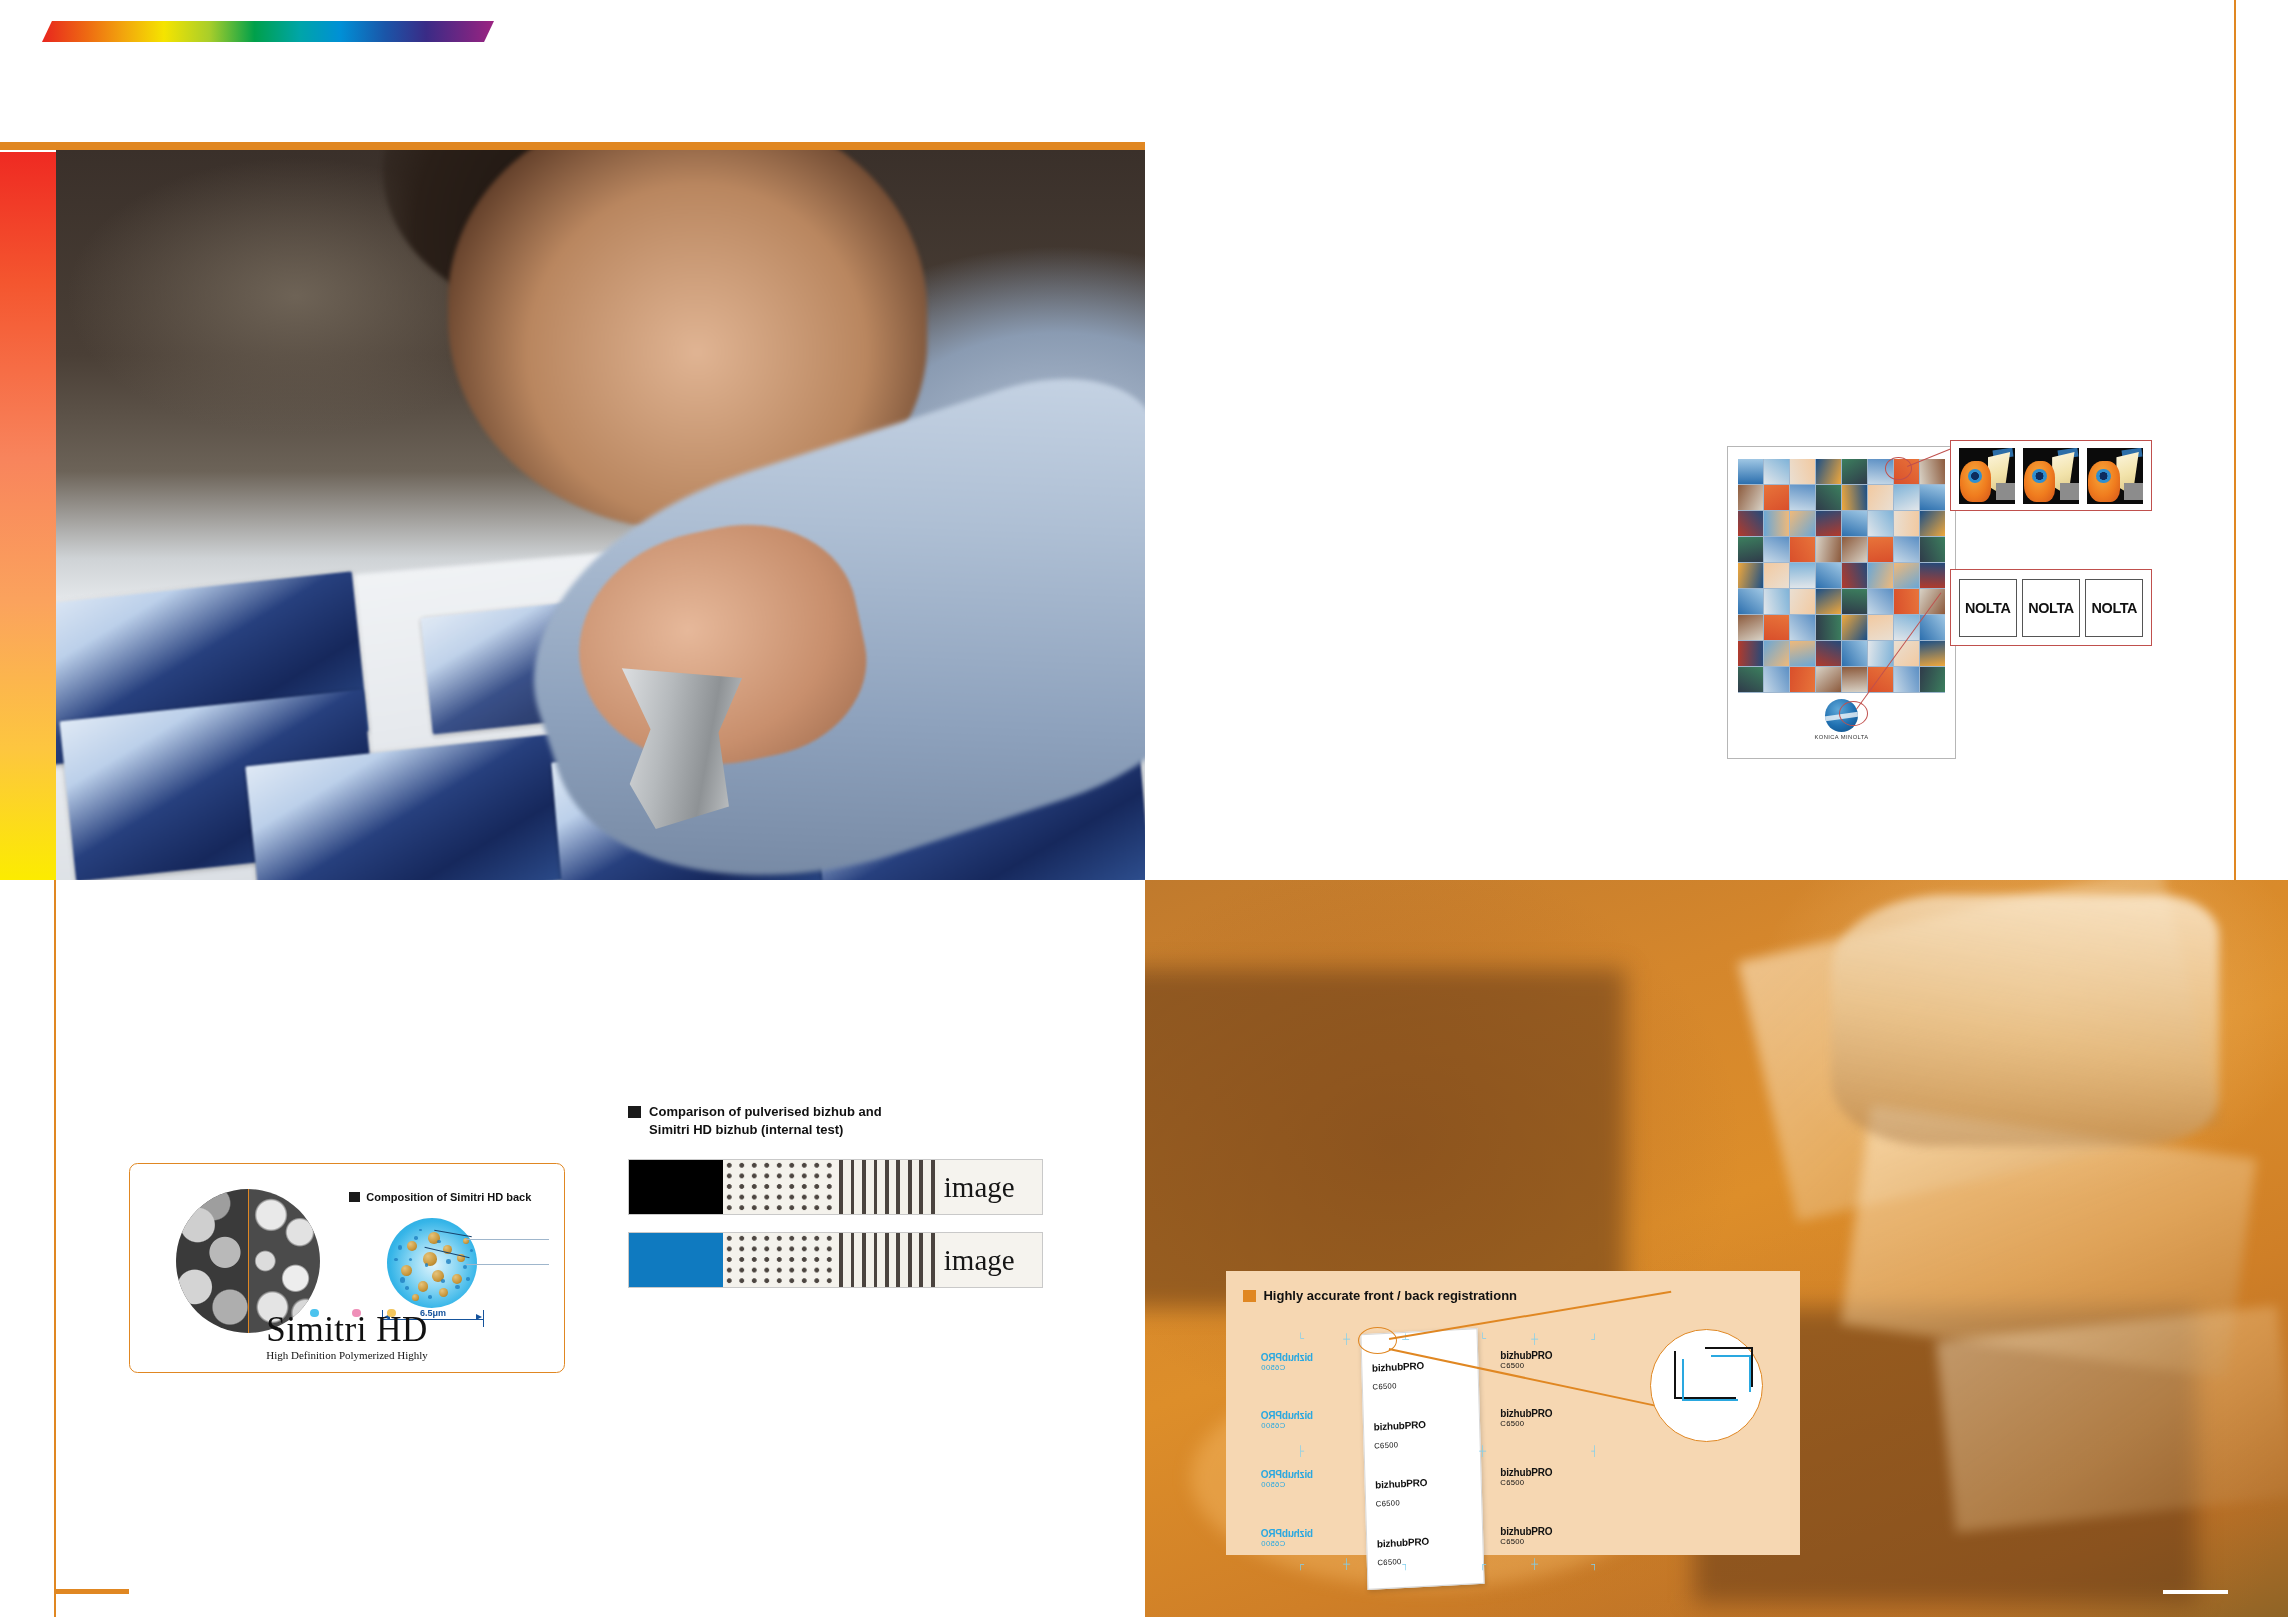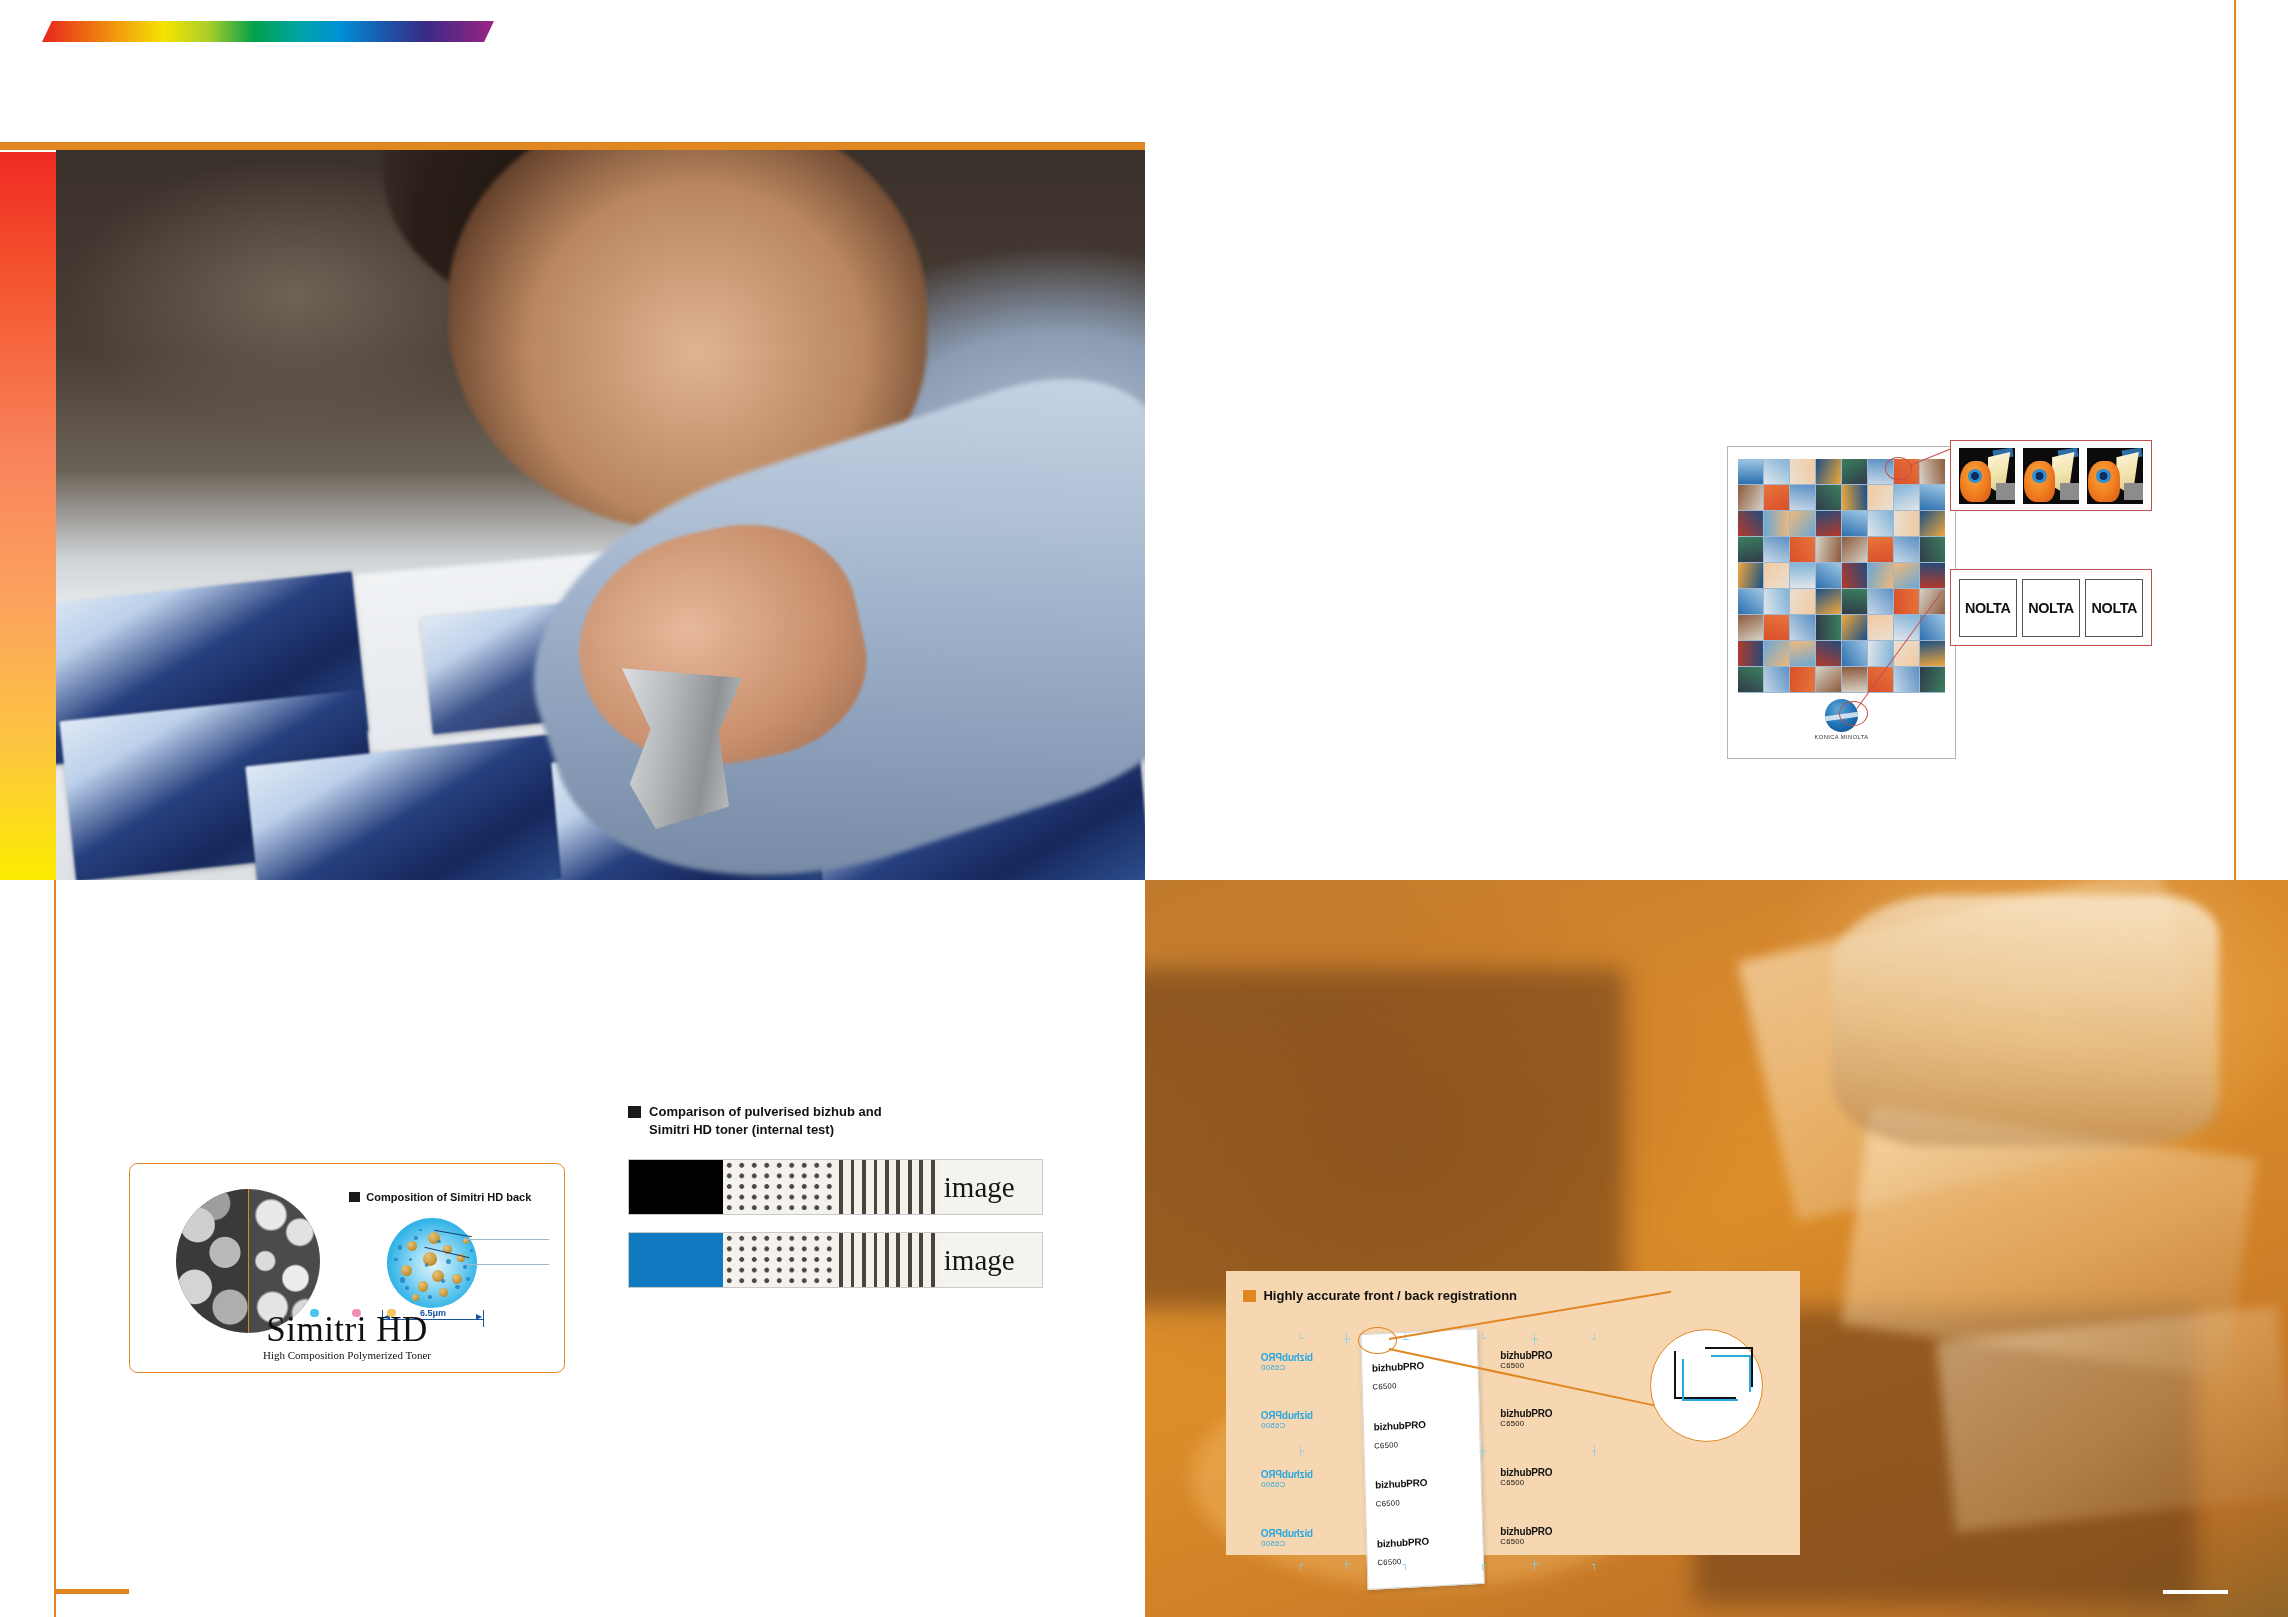--- a/index.html
+++ b/index.html
@@ -411,30 +411,30 @@
       <span class="lbl">6.5μm</span>
     </div>
 
     <div class="simitriWord">
       <div class="w" style="position:relative;display:inline-block;">
         <span>Simitri HD</span>
         <span class="dotI" style="left:44px;top:-2.9px;background:#4cc3ee;"></span>
         <span class="dotI" style="left:86px;top:-2.9px;background:#ef8fb8;"></span>
         <span class="dotI" style="left:121px;top:-2.9px;background:#f3c65d;"></span>
       </div>
-      <div class="sub">High Composition Polymerized Toner</div>
+      <div class="sub">High Definition Polymerized Highly</div>
     </div>
   </div>
 
   <div class="compFig">
     <div class="compTitle">
       <span class="sq"></span>
       <span class="tx">
         <span>Comparison of pulverised bizhub and</span><br>
-        <span>Simitri HD toner (internal test)</span>
+        <span>Simitri HD bizhub (internal test)</span>
       </span>
     </div>
 
     <div class="stripRow r1">
       <div class="cell solid" style="background:#000000;"></div>
       <div class="cell dots"></div>
       <div class="cell lines"></div>
       <div class="cell word">
         <span>image</span>
       </div>

